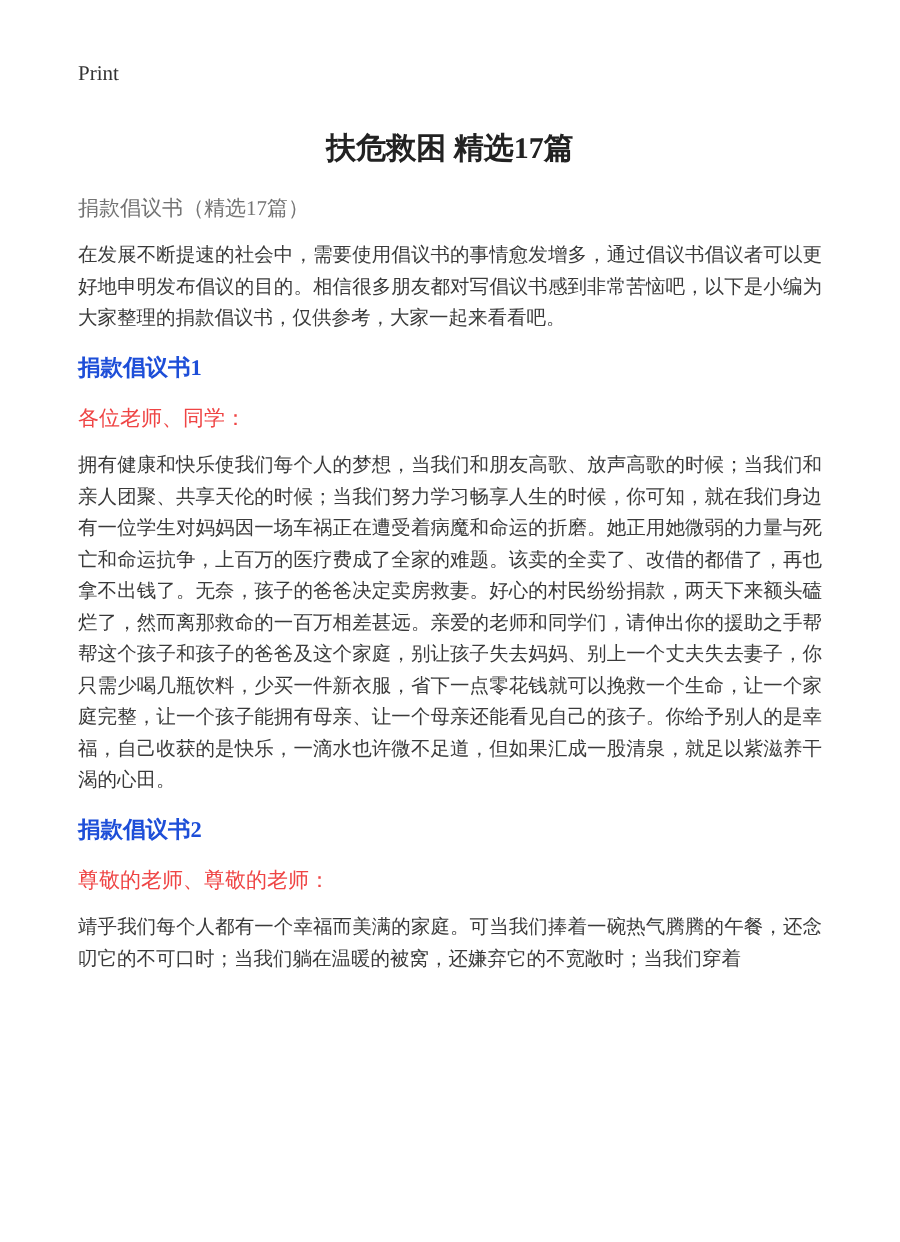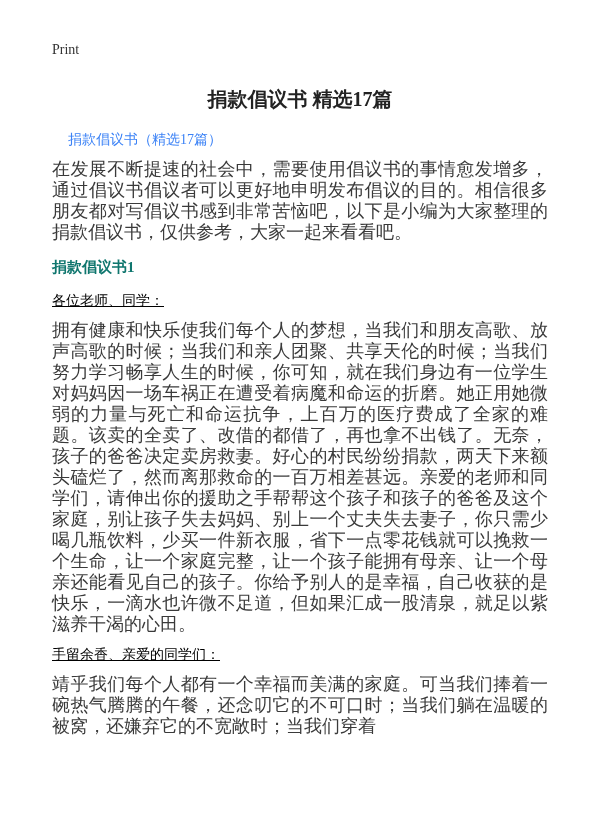--- a/index.html
+++ b/index.html
@@ -33,66 +33,66 @@
     font-size: 20px;
     line-height: 26px;
     font-weight: bold;
     color: #222222;
     text-align: center;
     margin: 16px 0 17px 0;
   }
   p.subtitle {
     font-size: 14px;
     line-height: 21px;
-    margin: 0 0 9px 16px;
-    color: #3b82f6;
+    margin: 0 0 9px 0;
+    color: #737373;
   }
   p.body-para {
-    font-size: 18px;
+    font-size: 13px;
     line-height: 21px;
     margin: 0 0 9px 0;
     text-align: justify;
     color: #3a3a3a;
   }
   p.line-para {
     font-size: 14px;
     line-height: 21px;
     margin: 0 0 9px 0;
-    color: #000000;
-    text-decoration: underline;
+    color: #ef4444;
   }
   h2.section-heading {
     font-size: 15px;
     line-height: 21px;
     font-weight: bold;
-    color: #0f766e;
+    color: #1d4ed8;
     margin: 14px 0 12px 0;
   }
 </style>
 </head>
 <body>
 
 <div class="page">
 
   <span class="print-link">Print</span>
 
-  <h1 class="doc-title">捐款倡议书 精选17篇</h1>
+  <h1 class="doc-title">扶危救困 精选17篇</h1>
 
   <p class="subtitle">捐款倡议书（精选17篇）</p>
 
   <p class="body-para">在发展不断提速的社会中，需要使用倡议书的事情愈发增多，通过倡议书倡议者可以更好地申明发布倡议的目的。相信很多朋友都对写倡议书感到非常苦恼吧，以下是小编为大家整理的捐款倡议书，仅供参考，大家一起来看看吧。</p>
 
   <h2 class="section-heading">捐款倡议书1</h2>
 
   <p class="line-para">各位老师、同学：</p>
 
 
   <p class="body-para">拥有健康和快乐使我们每个人的梦想，当我们和朋友高歌、放声高歌的时候；当我们和亲人团聚、共享天伦的时候；当我们努力学习畅享人生的时候，你可知，就在我们身边有一位学生对妈妈因一场车祸正在遭受着病魔和命运的折磨。她正用她微弱的力量与死亡和命运抗争，上百万的医疗费成了全家的难题。该卖的全卖了、改借的都借了，再也拿不出钱了。无奈，孩子的爸爸决定卖房救妻。好心的村民纷纷捐款，两天下来额头磕烂了，然而离那救命的一百万相差甚远。亲爱的老师和同学们，请伸出你的援助之手帮帮这个孩子和孩子的爸爸及这个家庭，别让孩子失去妈妈、别上一个丈夫失去妻子，你只需少喝几瓶饮料，少买一件新衣服，省下一点零花钱就可以挽救一个生命，让一个家庭完整，让一个孩子能拥有母亲、让一个母亲还能看见自己的孩子。你给予别人的是幸福，自己收获的是快乐，一滴水也许微不足道，但如果汇成一股清泉，就足以紫滋养干渴的心田。</p>
 
 
 
 
+  <h2 class="section-heading">捐款倡议书2</h2>
 
-  <p class="line-para">手留余香、亲爱的同学们：</p>
+  <p class="line-para">尊敬的老师、尊敬的老师：</p>
 
   <p class="body-para">靖乎我们每个人都有一个幸福而美满的家庭。可当我们捧着一碗热气腾腾的午餐，还念叨它的不可口时；当我们躺在温暖的被窝，还嫌弃它的不宽敞时；当我们穿着</p>
 
 </div>
 
 </body></html>

